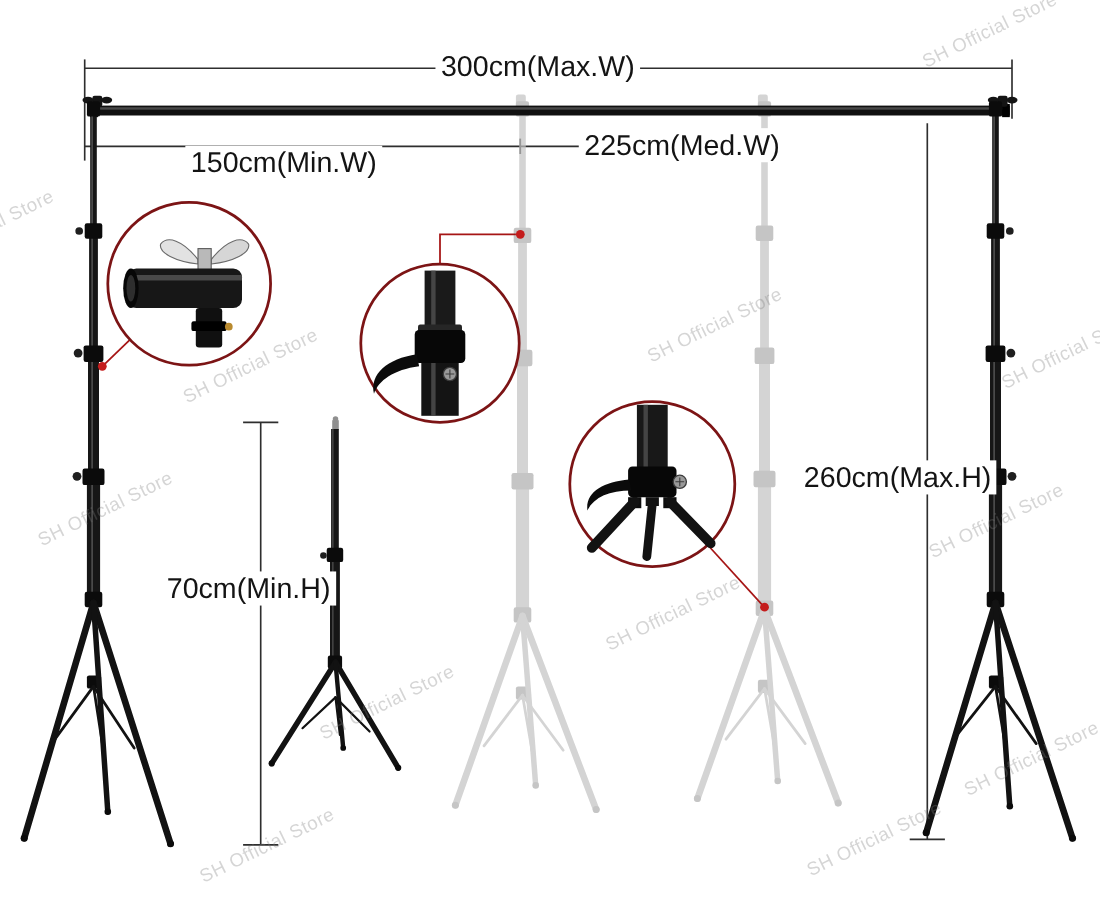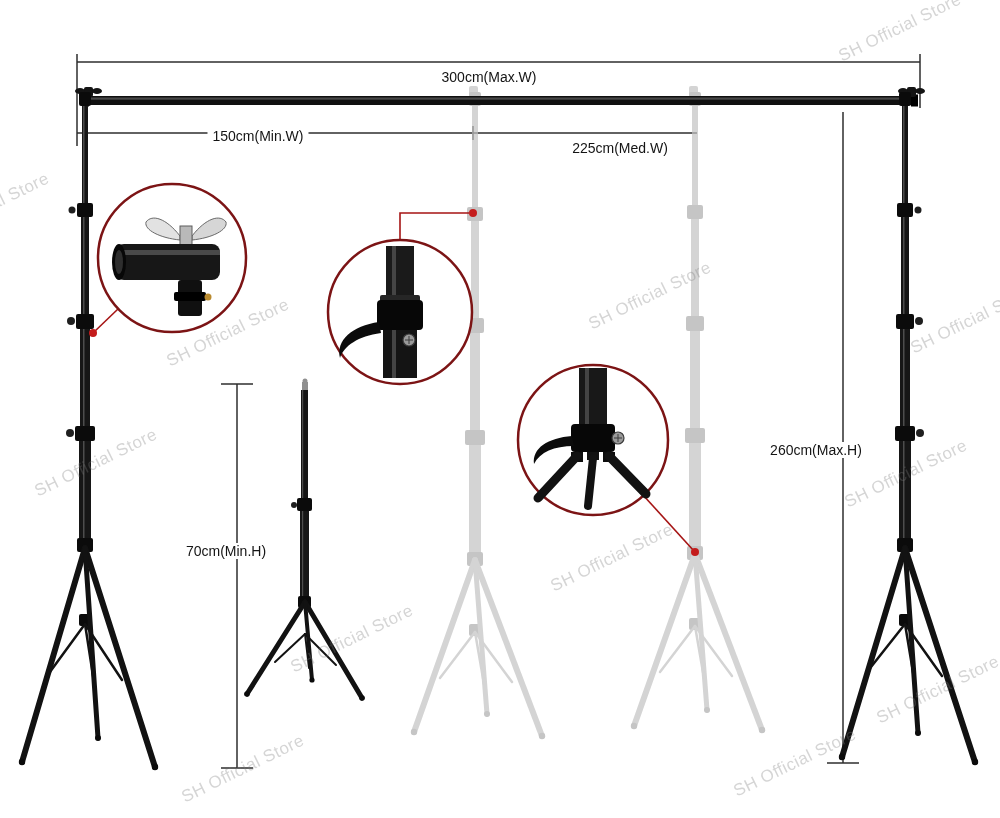--- a/index.html
+++ b/index.html
@@ -1,20 +1,20 @@
 <!DOCTYPE html>
 <html><head>
 <meta charset="utf-8">
 <style>
   html,body{margin:0;padding:0;background:#fff;}
   .canvas{position:relative;width:1000px;height:818px;background:#ffffff;overflow:hidden;
           font-family:"Liberation Sans",sans-serif;}
   .canvas svg{position:absolute;left:0;top:0;}
   .dim-label{position:absolute;transform:translate(-50%,-50%);background:#ffffff;
-             padding:0 5px;font-size:14px;color:#141414;white-space:nowrap;z-index:30;margin-top:16px;}
+             padding:0 5px;font-size:26px;color:#141414;white-space:nowrap;z-index:30;}
   .watermark{position:absolute;transform:translate(-50%,-50%) rotate(-26deg);
              font-size:17px;letter-spacing:.5px;color:rgba(125,125,125,.32);
              white-space:nowrap;z-index:20;}
 </style>
 </head>
 <body>
 
 <div class="canvas">
 
 <svg width="1000" height="818" viewBox="0 0 1000 818">
@@ -271,18 +271,18 @@
 <div class="watermark" style="left:972px;top:320px;">SH Official Store</div>
 <div class="watermark" style="left:96px;top:463px;">SH Official Store</div>
 <div class="watermark" style="left:612px;top:558px;">SH Official Store</div>
 <div class="watermark" style="left:906px;top:474px;">SH Official Store</div>
 <div class="watermark" style="left:352px;top:639px;">SH Official Store</div>
 <div class="watermark" style="left:243px;top:769px;">SH Official Store</div>
 <div class="watermark" style="left:795px;top:763px;">SH Official Store</div>
 <div class="watermark" style="left:938px;top:690px;">SH Official Store</div>
 
 <div class="dim-label" style="left:489px;top:61px;">300cm(Max.W)</div>
-<div class="dim-label" style="left:258px;top:120px;">150cm(Min.W)</div>
+<div class="dim-label" style="left:258px;top:148px;">150cm(Min.W)</div>
 <div class="dim-label" style="left:620px;top:132px;">225cm(Med.W)</div>
 <div class="dim-label" style="left:816px;top:434px;">260cm(Max.H)</div>
 <div class="dim-label" style="left:226px;top:535px;">70cm(Min.H)</div>
 
 </div>
 
 </body></html>

